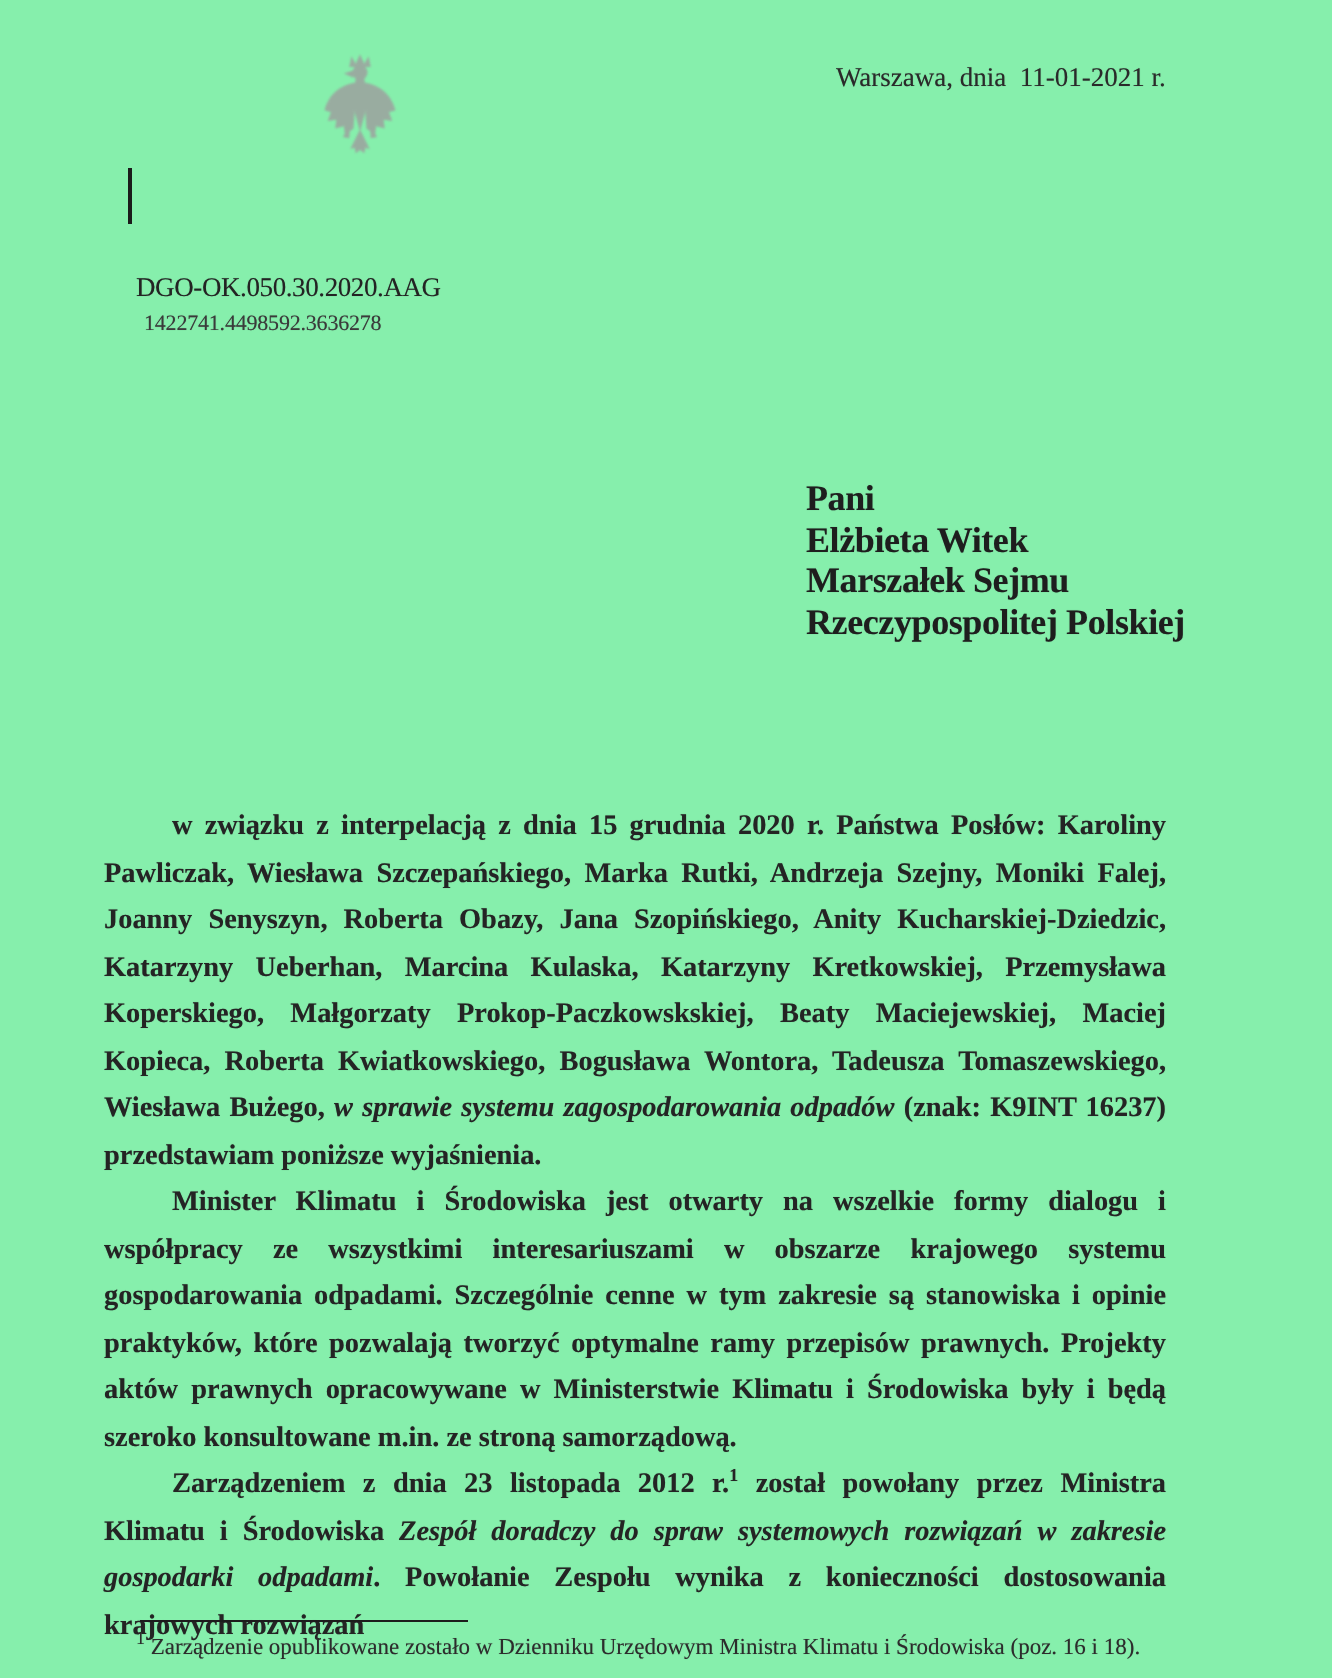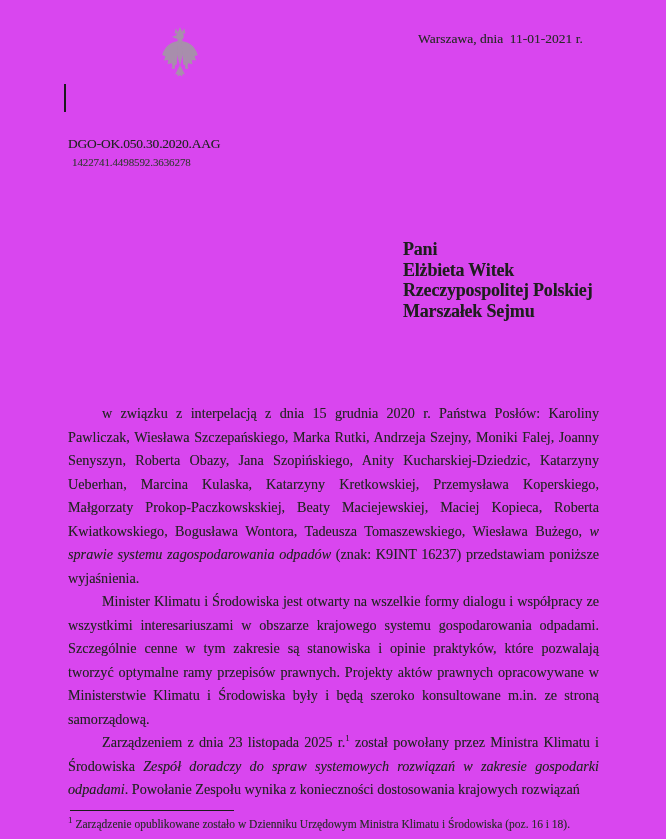--- a/index.html
+++ b/index.html
@@ -5,21 +5,21 @@
   * { margin: 0; padding: 0; box-sizing: border-box; }
   html, body { background: #ffffff; }
   body {
     width: 666px; height: 839px;
     font-family: "Liberation Serif", serif;
     position: relative;
   }
   .page {
     position: relative;
     width: 666px; height: 839px;
-    background: #d946ef;
+    background: #86efac;
     overflow: hidden;
     color: #232323;
     text-shadow: 0 0 0.4px rgba(50,50,50,0.45);
   }
   .emblem {
     position: absolute; left: 160px; top: 26px;
     width: 40px; height: 56px;
     filter: blur(0.4px);
     opacity: 0.82;
   }
@@ -49,24 +49,24 @@
   .recipient {
     position: absolute; left: 403px; top: 239px;
     font-size: 18px; font-weight: bold;
     line-height: 20.5px; letter-spacing: -0.2px; color: #1e1e1e;
   }
   .salutation {
     position: absolute; left: 68px; top: 359px;
     font-style: italic; font-size: 14.5px; color: #242424;
   }
   .body-text {
-    position: absolute; left: 68px; top: 402px;
+    position: absolute; left: 52px; top: 402px;
     width: 531px;
     font-size: 14.2px; line-height: 23.5px;
-    text-align: justify; color: #242424;
+    text-align: justify; color: #242424; font-weight: bold;
   }
   .body-text p { margin: 0; text-indent: 34px; }
   .it { font-style: italic; }
   sup.fn {
     font-size: 9px; vertical-align: super; line-height: 0;
   }
   .footnote-rule {
     position: absolute; left: 70px; top: 810px;
     width: 164px; height: 1px; background: #1c1c1c;
   }
@@ -101,29 +101,29 @@
   <div class="cursor-bar"></div>
 
 
   <div class="ref">DGO-OK.050.30.2020.AAG</div>
 
   <div class="doc-id">1422741.4498592.3636278</div>
 
   <div class="recipient">
     <div>Pani</div>
     <div>Elżbieta Witek</div>
+    <div>Marszałek Sejmu</div>
     <div>Rzeczypospolitej Polskiej</div>
-    <div>Marszałek Sejmu</div>
   </div>
 
 
   <div class="body-text">
     <p><span>w związku z interpelacją z dnia 15 grudnia 2020 r. Państwa Posłów: Karoliny Pawliczak, Wiesława Szczepańskiego, Marka Rutki, Andrzeja Szejny, Moniki Falej, Joanny Senyszyn, Roberta Obazy, Jana Szopińskiego, Anity Kucharskiej-Dziedzic, Katarzyny Ueberhan, Marcina Kulaska, Katarzyny Kretkowskiej, Przemysława Koperskiego, Małgorzaty Prokop-Paczkowskskiej, Beaty Maciejewskiej, Maciej Kopieca, Roberta Kwiatkowskiego, Bogusława Wontora, Tadeusza Tomaszewskiego, Wiesława Bużego, </span><span class="it">w sprawie systemu zagospodarowania odpadów</span><span> (znak: K9INT 16237) przedstawiam poniższe wyjaśnienia.</span></p>
     <p>Minister Klimatu i Środowiska jest otwarty na wszelkie formy dialogu i współpracy ze wszystkimi interesariuszami w obszarze krajowego systemu gospodarowania odpadami. Szczególnie cenne w tym zakresie są stanowiska i opinie praktyków, które pozwalają tworzyć optymalne ramy przepisów prawnych. Projekty aktów prawnych opracowywane w Ministerstwie Klimatu i Środowiska były i będą szeroko konsultowane m.in. ze stroną samorządową.</p>
-    <p><span>Zarządzeniem z dnia 23 listopada 2025 r.</span><sup class="fn">1</sup><span> został powołany przez Ministra Klimatu i Środowiska </span><span class="it">Zespół doradczy do spraw systemowych rozwiązań w zakresie gospodarki odpadami</span><span>. Powołanie Zespołu wynika z konieczności dostosowania krajowych rozwiązań</span></p>
+    <p><span>Zarządzeniem z dnia 23 listopada 2012 r.</span><sup class="fn">1</sup><span> został powołany przez Ministra Klimatu i Środowiska </span><span class="it">Zespół doradczy do spraw systemowych rozwiązań w zakresie gospodarki odpadami</span><span>. Powołanie Zespołu wynika z konieczności dostosowania krajowych rozwiązań</span></p>
   </div>
 
   <div class="footnote-rule"></div>
 
   <div class="footnote">
     <sup class="fn">1</sup><span> Zarządzenie opublikowane zostało w Dzienniku Urzędowym Ministra Klimatu i Środowiska (poz. 16 i 18).</span>
   </div>
 
 </div>
 

